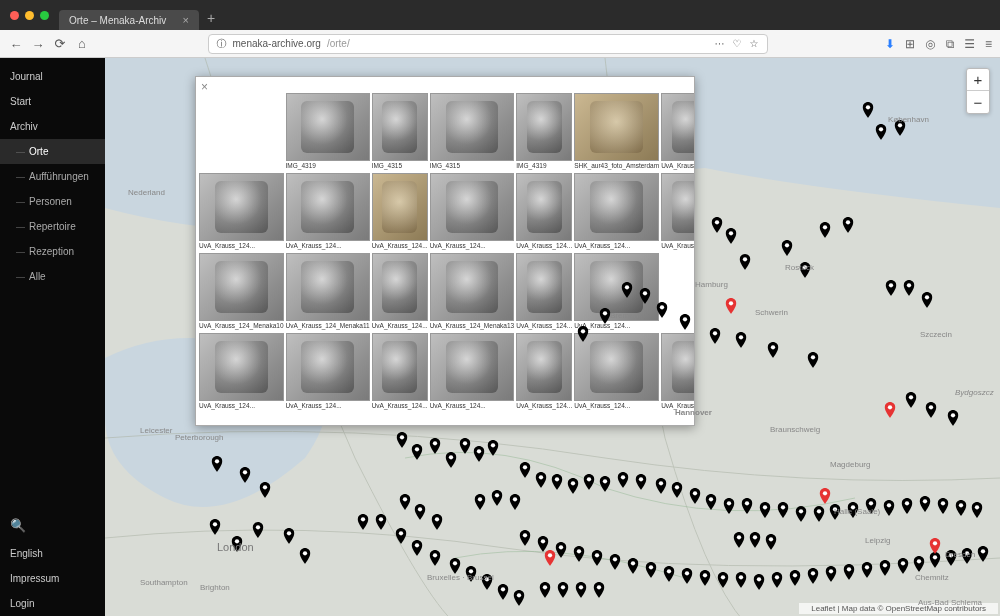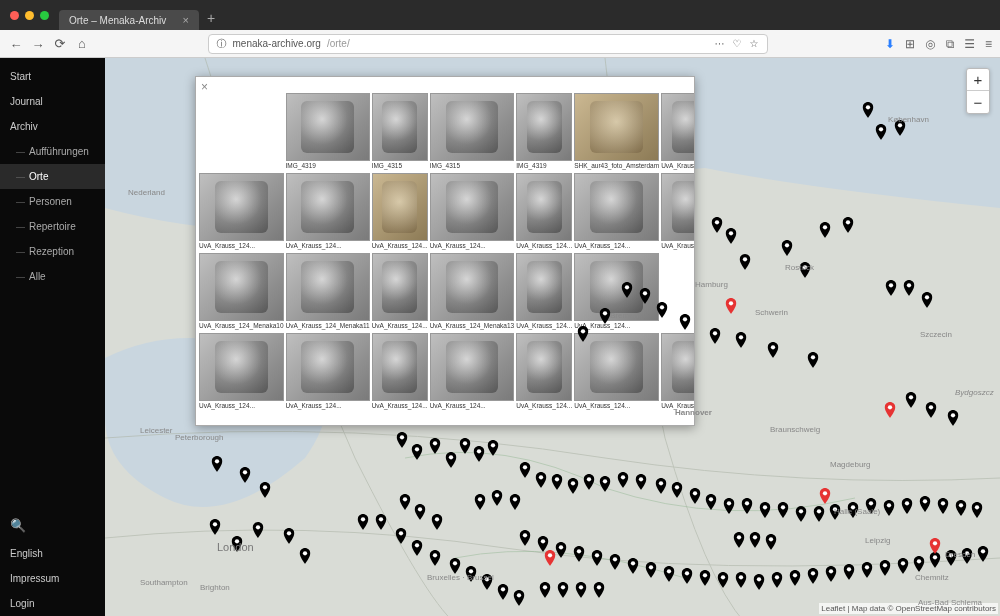--- a/index.html
+++ b/index.html
@@ -31,21 +31,21 @@
 .sidebar .item.active { background: #2a2a2a; color: #fff; }
 .sidebar .spacer { flex: 1; }
 .sidebar .search-ic { padding: 8px 10px; font-size: 13px; }
 
 
 .map { flex: 1; position: relative; background: #e8e8e8; overflow: hidden; }
 .map-terrain { position: absolute; inset: 0; }
 .zoom-ctrl { position: absolute; top: 10px; right: 10px; background: #fff; border: 1px solid #bbb; border-radius: 3px; box-shadow: 0 1px 4px rgba(0,0,0,.2); font-size: 15px; line-height: 1; }
 .zoom-ctrl div { width: 22px; height: 22px; display: flex; align-items: center; justify-content: center; color: #333; }
 .zoom-ctrl div:first-child { border-bottom: 1px solid #ccc; }
-.attrib { position: absolute; bottom: 2px; right: 2px; font-size: 8px; background: rgba(255,255,255,.7); padding: 1px 2px; color: #555; }
+.attrib { position: absolute; bottom: 2px; right: 2px; font-size: 8px; background: rgba(255,255,255,.7); padding: 1px 12px; color: #555; }
 
 .marker { position: absolute; width: 11px; height: 16px; transform: translate(-50%, -100%); }
 .marker svg { width: 100%; height: 100%; display: block; }
 .marker .pin { fill: #000; }
 .marker.red .pin { fill: #e63333; }
 
 
 .popup { position: absolute; left: 90px; top: 18px; width: 500px; height: 350px; background: #fff; box-shadow: 0 2px 10px rgba(0,0,0,.35); border: 1px solid #aaa; padding: 3px 3px; overflow: hidden; }
 .popup .close { position: absolute; top: 3px; left: 5px; font-size: 12px; color: #888; }
 .gallery { display: grid; grid-template-columns: repeat(7, 1fr); gap: 2px; padding-top: 13px; }
@@ -98,25 +98,25 @@
       <span>⊞</span>
       <span>◎</span>
       <span>⧉</span>
       <span>☰</span>
       <span>≡</span>
     </div>
   </div>
 
   <div class="content">
     <div class="sidebar" id="sidebar">
+        <div class="item">Journal</div>
         <div class="item">Start</div>
-        <div class="item">Journal</div>
         <div class="item">Archiv</div>
+        <div class="item sub active">Orte</div>
         <div class="item sub">Aufführungen</div>
-        <div class="item sub active">Orte</div>
         <div class="item sub">Personen</div>
         <div class="item sub">Repertoire</div>
         <div class="item sub">Rezeption</div>
         <div class="item sub">Alle</div>
         <div class="spacer"></div>
         <div class="search-ic">🔍</div>
         <div class="item">English</div>
         <div class="item">Impressum</div>
         <div class="item">Login</div>
       </div>

